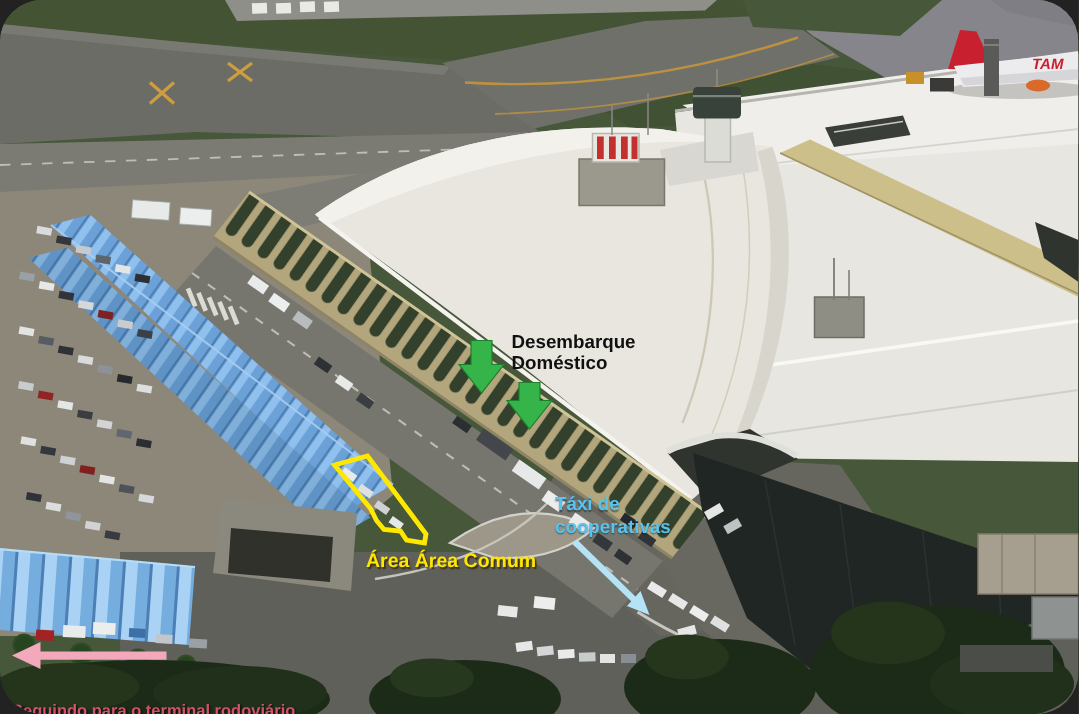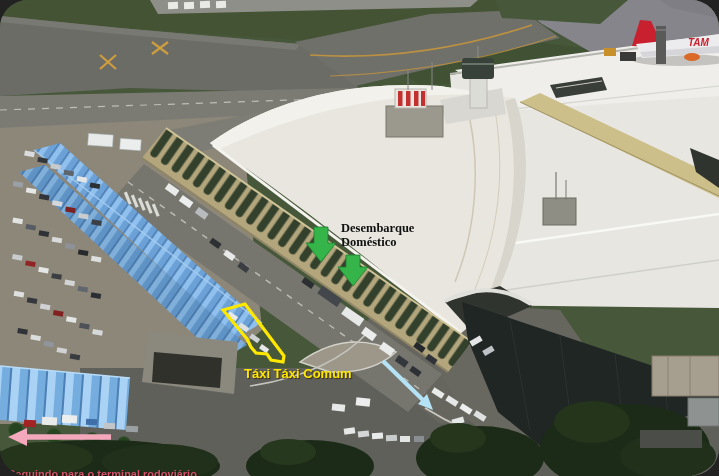--- a/index.html
+++ b/index.html
@@ -1,20 +1,20 @@
 <!DOCTYPE html>
 <html><head>
 <meta charset="utf-8">
 <style>
   html,body{margin:0;padding:0;background:#222;}
   .scene{position:relative;width:719px;height:476px;overflow:hidden;
          font-family:"Liberation Sans",sans-serif;background:#47573a;border-radius:28px;}
   .scene svg{position:absolute;left:0;top:0;width:719px;height:476px;}
   .label{position:absolute;font-weight:700;white-space:nowrap;}
-  .label span{display:block;font-family:Liberation Serif, serif;}
+  .label span{display:block;}
   .lbl-desembarque{left:341px;top:221px;font-size:12.5px;line-height:14px;color:#101010;}
   .lbl-taxicomum{left:244px;top:366px;font-size:13px;color:#ffe800;
                  text-shadow:1px 1px 1px rgba(50,35,0,.85);}
   .lbl-coop{left:370px;top:329px;font-size:12.5px;line-height:15px;color:#58c4ee;
             text-shadow:0 1px 1px rgba(0,30,50,.55);}
   .lbl-rodoviario{left:8px;top:444px;font-size:11px;color:#d4516b;
                   text-shadow:1px 1px 1px rgba(0,0,0,.6);margin-top:24px;}
 </style>
 </head>
 <body>
@@ -339,18 +339,22 @@
       <line x1="26" y1="437" x2="111" y2="437" stroke-width="5.5" stroke="#f3a8bc"></line>
       <polygon points="8,437 27,428 27,446" fill="#f3a8bc"></polygon>
     </g>
   </svg>
 
   <div class="label lbl-desembarque">
     <span>Desembarque</span>
     <span>Doméstico</span>
   </div>
 
-  <div class="label lbl-taxicomum">Táxi Táxi Comum</div>
-
+  <div class="label lbl-taxicomum">Área Área Comum</div>
+
+  <div class="label lbl-coop">
+    <span>Táxi de</span>
+    <span>cooperativas</span>
+  </div>
 
   <div class="label lbl-rodoviario">Seguindo para o terminal rodoviário</div>
 
 </div>
 
 </body></html>

